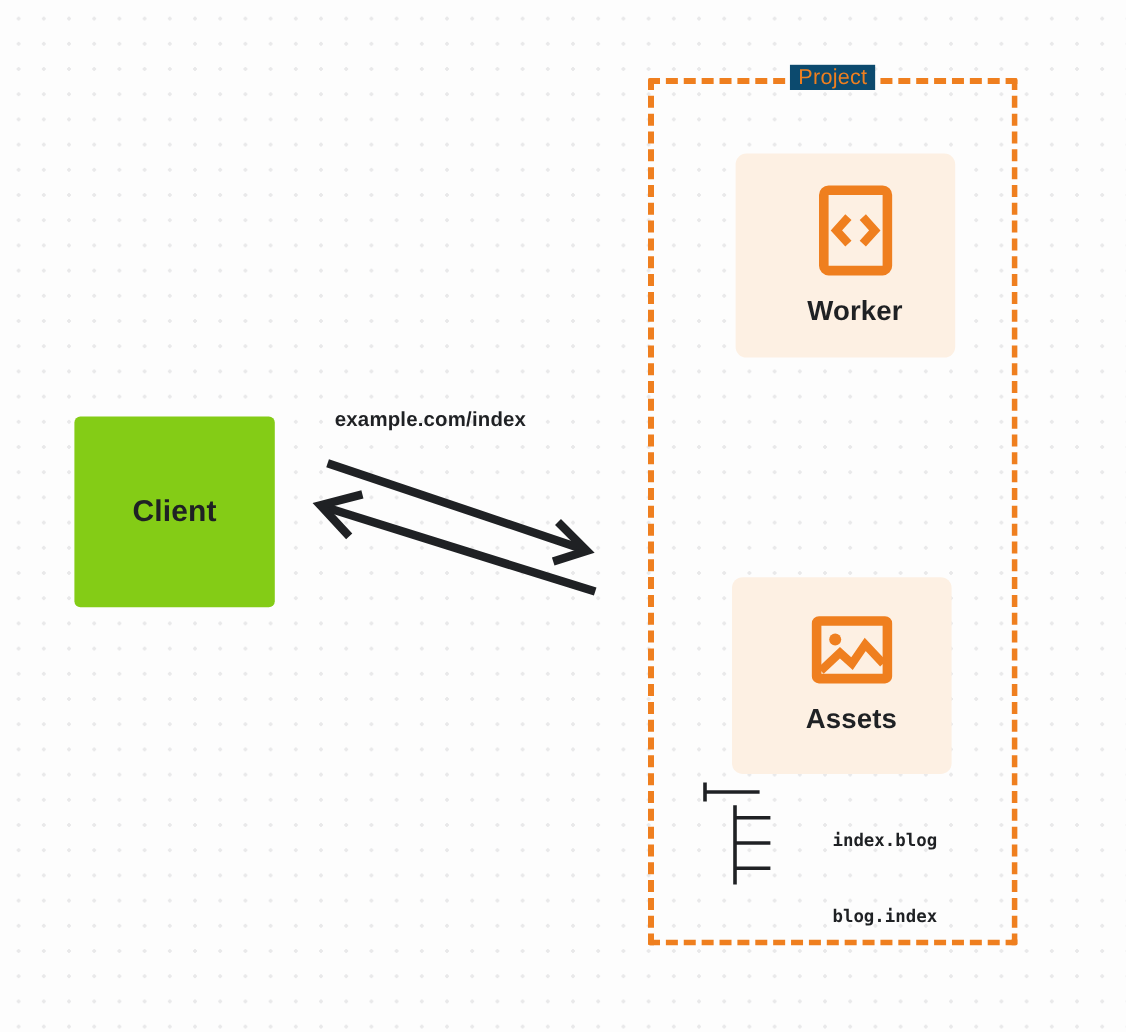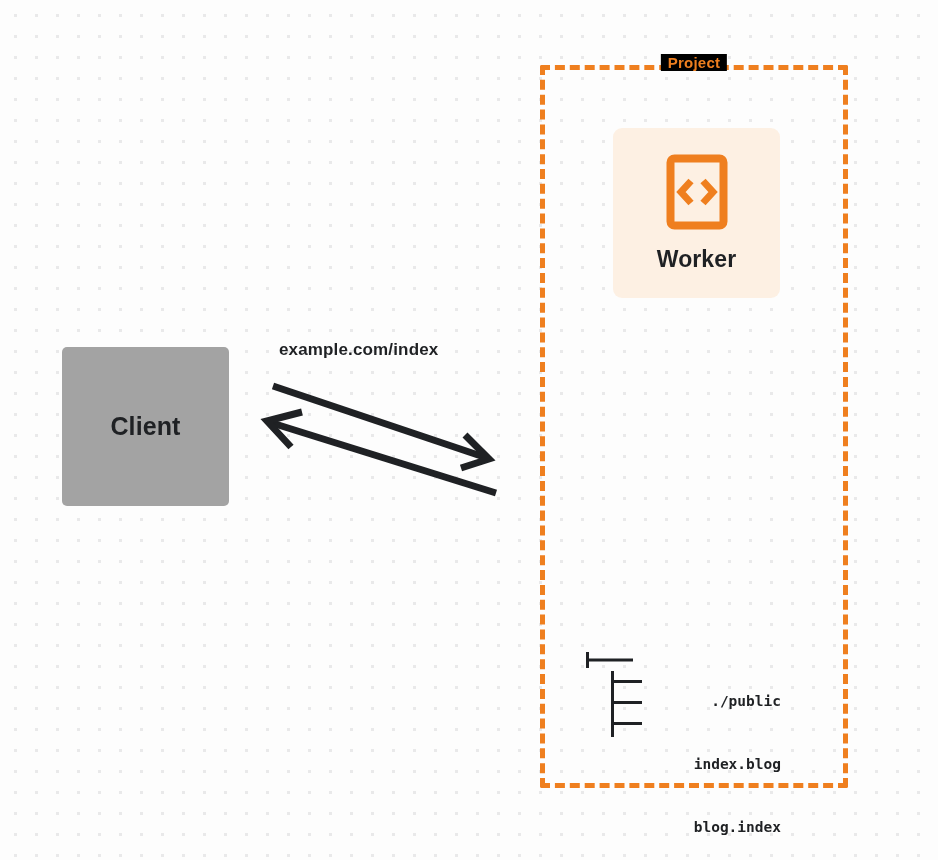--- a/index.html
+++ b/index.html
@@ -25,21 +25,21 @@
     height: 860px;
   }
 
   
   .client-box {
     position: absolute;
     left: 62px;
     top: 347px;
     width: 167px;
     height: 159px;
-    background: #a3a3a3;
+    background: #84cc16;
     border-radius: 5px;
     display: flex;
     align-items: center;
     justify-content: center;
   }
   .client-label {
     font-size: 25px;
     font-weight: bold;
     color: #1f2124;
     letter-spacing: 0.1px;
@@ -76,38 +76,39 @@
     height: 723px;
     box-sizing: border-box;
     border: 5px dashed #ef7f1f;
     border-radius: 2px;
   }
   .project-title {
     position: absolute;
     left: 50%;
     top: -16px;
     transform: translateX(-50%);
-    background: #000000;
+    background: #0c4a6e;
     padding: 0 7px;
     color: #ef7f1f;
-    font-size: 15px;
-    font-weight: bold;
+    font-size: 18px;
+    font-weight: normal;
     letter-spacing: 0.2px;
     white-space: nowrap;
   }
 
   
   .node-card {
     position: absolute;
     background: #fdf0e3;
     border-radius: 9px;
     display: flex;
     flex-direction: column;
     align-items: center;
     justify-content: center;
+    padding-left: 16px;
   }
   .worker-card {
     left: 613px;
     top: 128px;
     width: 167px;
     height: 170px;
   }
   .assets-card {
     left: 610px;
     top: 481px;
@@ -181,30 +182,39 @@
     <span class="node-icon">
       <svg width="62" height="76" viewBox="0 0 62 76" xmlns="http://www.w3.org/2000/svg">
         <rect x="4.5" y="4.5" width="53" height="67" rx="4" ry="4" fill="none" stroke="#ef7f1f" stroke-width="8"></rect>
         <polyline points="25,27 15,38 25,49" fill="none" stroke="#ef7f1f" stroke-width="7" stroke-linecap="butt" stroke-linejoin="miter"></polyline>
         <polyline points="37,27 47,38 37,49" fill="none" stroke="#ef7f1f" stroke-width="7" stroke-linecap="butt" stroke-linejoin="miter"></polyline>
       </svg>
     </span>
     <span class="node-label">Worker</span>
   </div>
 
+  <div class="node-card assets-card">
+    <span class="node-icon">
+      <svg width="68" height="57" viewBox="0 0 68 57" xmlns="http://www.w3.org/2000/svg">
+        <rect x="4.5" y="4.5" width="59" height="48" rx="2" ry="2" fill="none" stroke="#ef7f1f" stroke-width="8"></rect>
+        <circle cx="20" cy="20" r="5" fill="#ef7f1f"></circle>
+        <polyline points="8,46 24,31 34,40 45,24 60,40" fill="none" stroke="#ef7f1f" stroke-width="7" stroke-linecap="butt" stroke-linejoin="miter"></polyline>
+      </svg>
+    </span>
+    <span class="node-label">Assets</span>
+  </div>
 
   <svg class="tree-svg" viewBox="0 0 120 90" xmlns="http://www.w3.org/2000/svg">
     <line x1="2.5" y1="3" x2="2.5" y2="19" stroke="#1f2124" stroke-width="3"></line>
     <line x1="2" y1="11" x2="48" y2="11" stroke="#1f2124" stroke-width="3"></line>
     <line x1="27.5" y1="22" x2="27.5" y2="88" stroke="#1f2124" stroke-width="3"></line>
     <line x1="28" y1="32.5" x2="57" y2="32.5" stroke="#1f2124" stroke-width="3"></line>
     <line x1="28" y1="53.5" x2="57" y2="53.5" stroke="#1f2124" stroke-width="3"></line>
     <line x1="28" y1="74.5" x2="57" y2="74.5" stroke="#1f2124" stroke-width="3"></line>
   </svg>
 
   <div class="tree-names">
-    <span class="tree-row">./public</span>
     <span class="tree-row">index.blog</span>
     <span class="tree-row">blog.index</span>
     
   </div>
 
 </div>
 
 </body></html>

